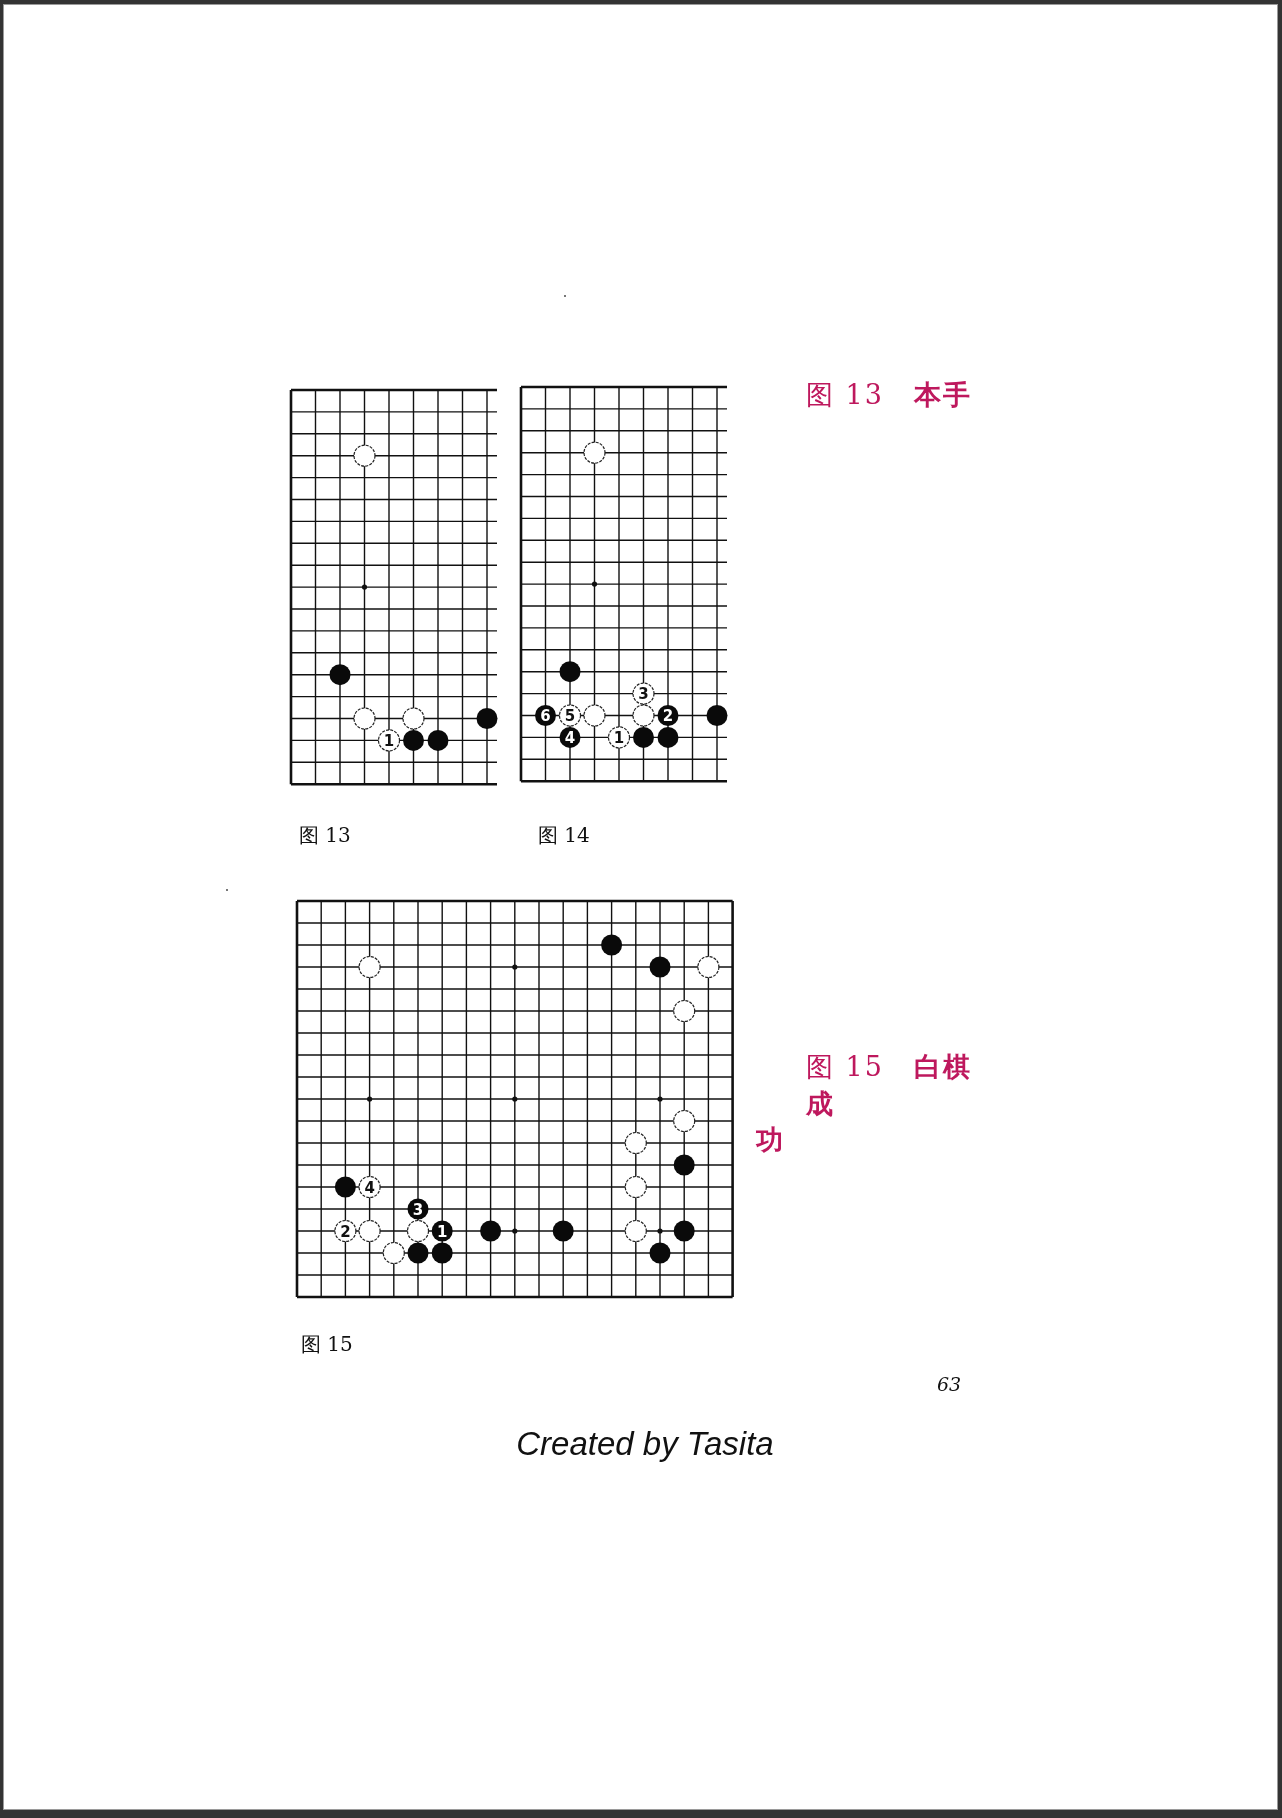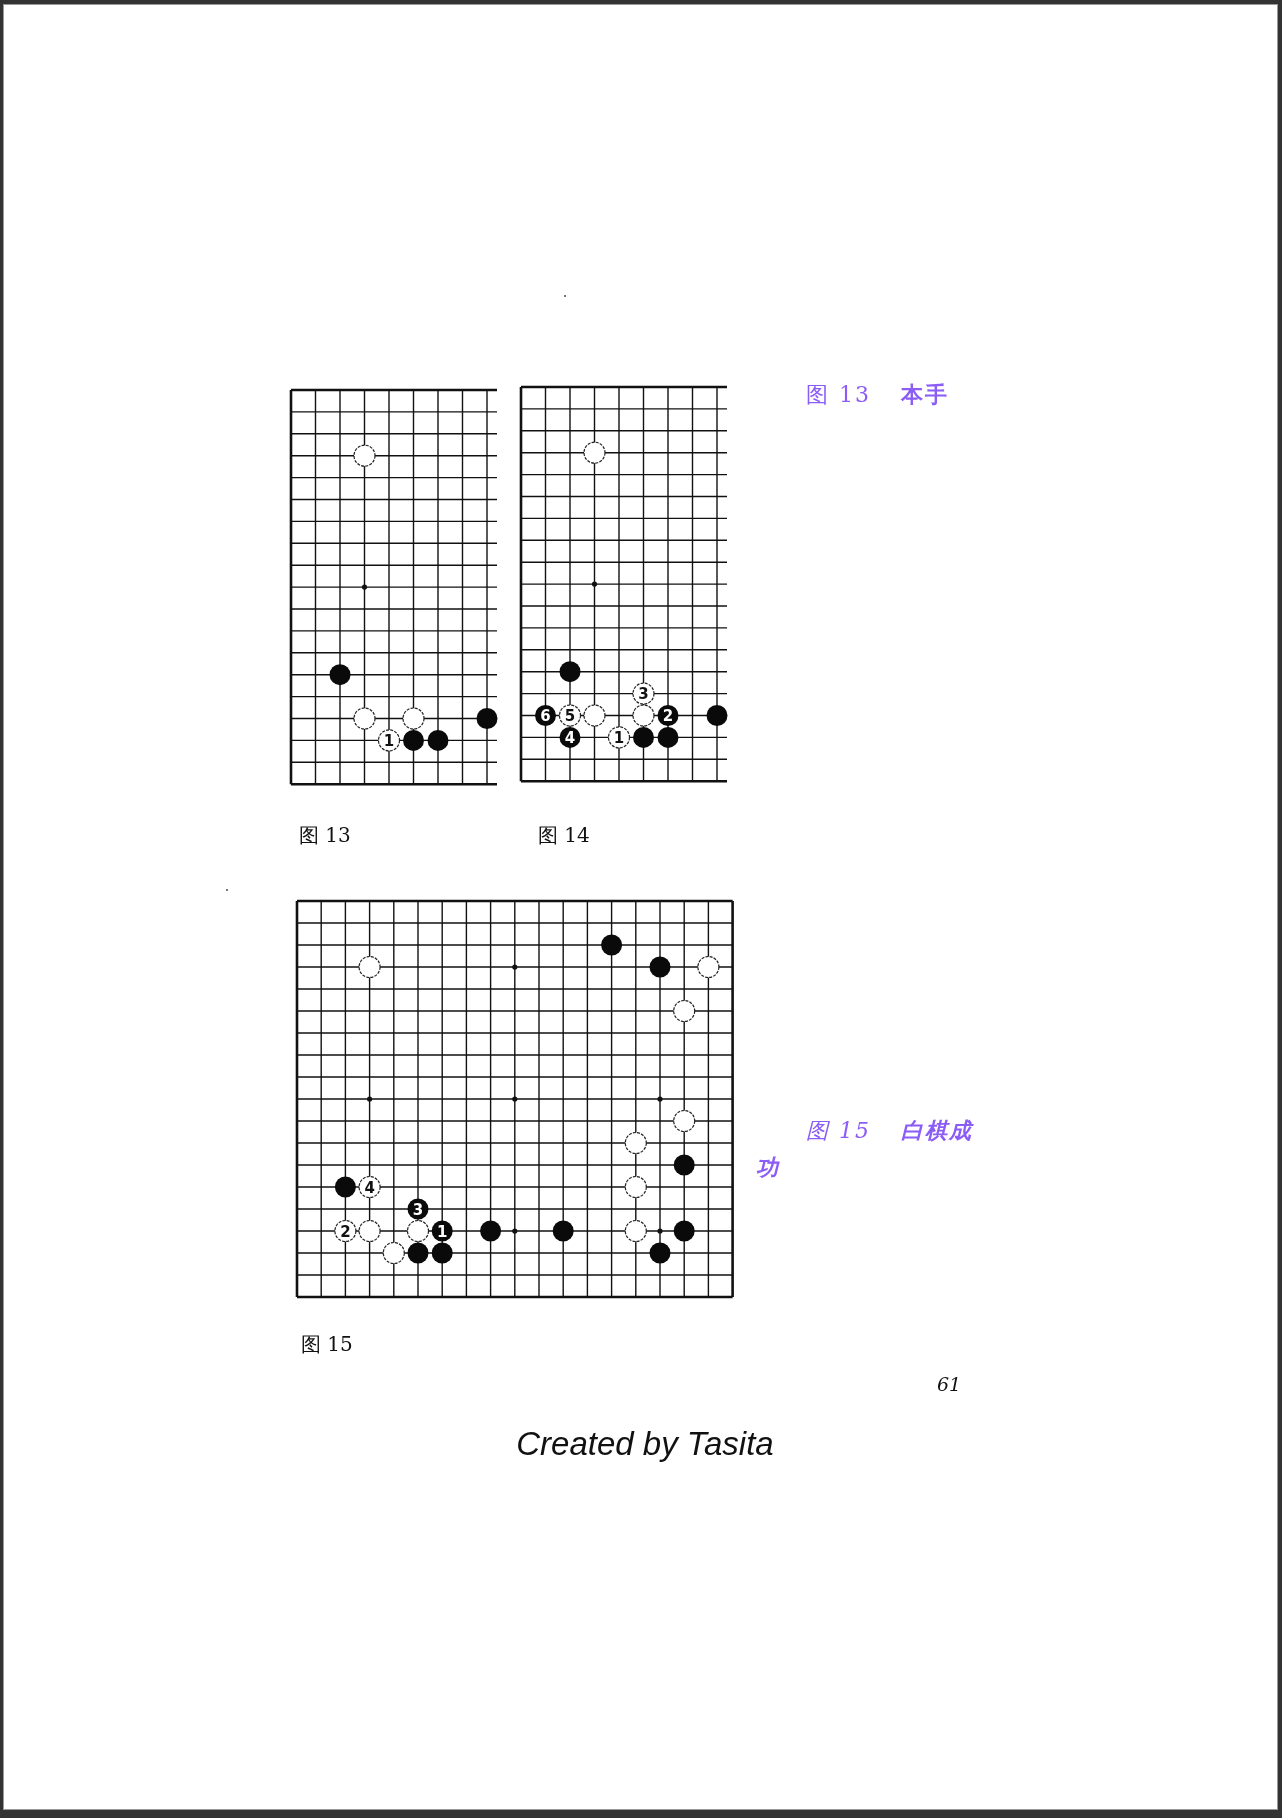--- a/index.html
+++ b/index.html
@@ -2,21 +2,21 @@
 <html><head>
 <meta charset="utf-8">
 <style>
   html,body{margin:0;padding:0;}
   body{width:1282px;height:1818px;background:#333333;position:relative;overflow:hidden;font-family:"DejaVu Serif",serif;}
   .page{position:absolute;left:3px;top:4px;width:1275px;height:1806px;background:#ffffff;border:1px solid #9a9a9a;box-sizing:border-box;}
   .bottombar{position:absolute;left:0;top:1811px;width:1282px;height:7px;background:#333;}
   .board{position:absolute;}
   .board svg{display:block;overflow:visible;}
   .caption{position:absolute;font-size:20px;color:#111;font-family:"DejaVu Serif",serif;}
-  .textcol{position:absolute;left:752px;width:236px;font-size:22px;line-height:36.5px;color:#8b5cf6;letter-spacing:1.5px;font-family:"DejaVu Sans",sans-serif;}
+  .textcol{position:absolute;left:752px;width:236px;font-size:27px;line-height:36.5px;color:#be185d;letter-spacing:1.5px;font-family:"DejaVu Sans",sans-serif;}
   .textcol .head{font-weight:bold;padding-left:50px;letter-spacing:2px;}
   .textcol .head .num{font-family:"DejaVu Serif",serif;font-weight:normal;margin-right:30px;}
   .textcol .para{text-indent:48px;text-align:justify;}
   .pagenum{position:absolute;left:933px;top:1368px;font-style:italic;font-size:19px;font-family:"DejaVu Serif",serif;color:#111;}
   .credit{position:absolute;left:0;width:1282px;top:1420px;text-align:center;font-style:italic;font-size:33px;font-family:"Liberation Sans",sans-serif;color:#111;}
   .dot{position:absolute;width:2px;height:2px;background:#777;}
 </style>
 </head>
 <body>
 
@@ -293,21 +293,21 @@
         </g>
       </svg>
     </div>
   <div class="caption" style="left:297px;top:1326px;">图 15</div>
 
   <div class="textcol" style="top:372px;">
     <div class="head"><span class="num">图 13</span><span>本手</span></div>
   </div>
 
 
-  <div class="textcol" style="top:1108px;font-style:italic;">
+  <div class="textcol" style="top:1044px;">
     <div class="head"><span class="num">图 15</span><span>白棋成</span></div>
     <div style="font-weight:bold;">功</div>
   </div>
 
-  <div class="pagenum">61</div>
+  <div class="pagenum">63</div>
   <div class="credit">Created by Tasita</div>
 </div>
 <div class="bottombar"></div>
 
 </body></html>

